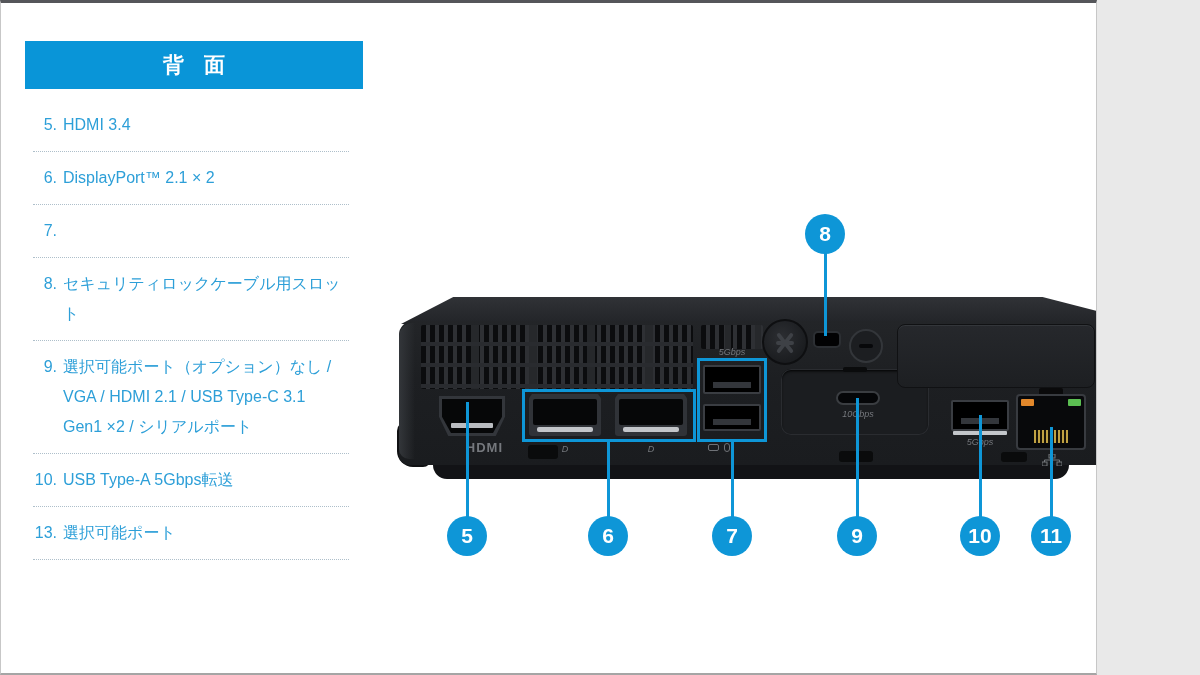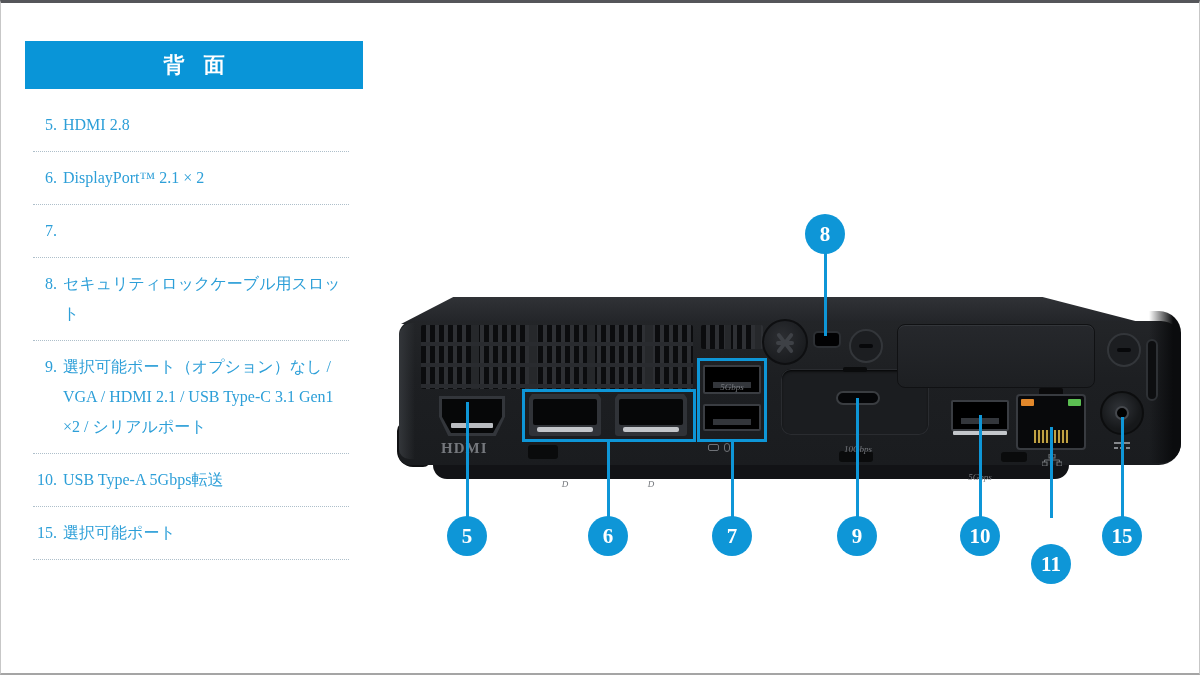--- a/index.html
+++ b/index.html
@@ -1,24 +1,23 @@
 <!DOCTYPE html>
 <html><head>
 <meta charset="utf-8">
 <style>
   * { margin:0; padding:0; box-sizing:border-box; }
   html,body { background:#e9e9e9; }
   body { font-family:"Liberation Sans","DejaVu Sans",sans-serif; }
   .page {
-    position:relative; width:1200px; height:675px; background:#ffffff;
+    position:relative; width:1097px; height:675px; background:#ffffff;
     overflow:hidden;
     border:1px solid #c7c7c7;
     border-top:3px solid #55565a;
     border-bottom:2px solid #a5a5a5;
-    font-family:Liberation Serif, serif;
   }
   .abs { position:absolute; }
 
   
   .banner {
     left:24px; top:38px; width:338px; height:48px;
     background:#0995d8; color:#fff;
     display:flex; align-items:center; justify-content:center;
     font-size:21px; font-weight:bold; letter-spacing:7px; text-indent:7px;
   }
@@ -126,23 +125,23 @@
   .power .hole { position:absolute; left:13px; top:13px; width:14px; height:14px;
     background:#000; border:2px solid #45484d; border-radius:50%; }
   .hook { left:1145px; top:336px; width:12px; height:62px; z-index:3;
     background:#0d0e10; border:2px solid #2e3135; border-radius:6px; }
   .bottom-slot { z-index:3; background:#0a0b0c; border-radius:3px; }
   .bs1 { left:527px; top:442px; width:30px; height:14px; }
   .bs2 { left:838px; top:448px; width:34px; height:11px; }
   .bs3 { left:1000px; top:449px; width:26px; height:10px; }
 
   
-  .mini-label { z-index:4; color:#75787d; font-size:15px; font-weight:bold;
-    letter-spacing:1px; text-align:left; }
-  .glyph { z-index:4; color:#75787d; font-size:9px; text-align:center; font-style:italic;margin-top:35px; }
+  .mini-label { z-index:4; color:#75787d; font-size:13px; font-weight:bold;
+    letter-spacing:1px; text-align:right; }
+  .glyph { z-index:4; color:#75787d; font-size:9px; text-align:center; font-style:italic; }
   .dev-icon { z-index:4; display:flex; gap:5px; align-items:center; }
   .key-ic { width:11px; height:7px; border:1px solid #6f7277; border-radius:2px; display:block; }
   .mouse-ic { width:6px; height:9px; border:1px solid #6f7277; border-radius:3px; display:block; }
   .dc-sym { z-index:4; width:16px; }
   .dc-sym .solid { display:block; height:2px; background:#85888c; }
   .dc-sym .dash { display:block; margin-top:3px; height:2px;
     background:repeating-linear-gradient(90deg,#85888c 0 4px,rgba(0,0,0,0) 4px 6px); }
 
   
   .hl-rect { border:3px solid #0e96d7; z-index:5; background:transparent; }
@@ -158,21 +157,21 @@
 
 <div class="page">
 
   <div class="abs banner">
     <span>背 面</span>
   </div>
 
   <div class="abs port-list">
     <div class="row">
       <span class="num">5.</span>
-      <span class="lbl">HDMI 2.8</span>
+      <span class="lbl">HDMI 3.4</span>
     </div>
     <div class="row">
       <span class="num">6.</span>
       <span class="lbl">DisplayPort™ 2.1 × 2</span>
     </div>
     <div class="row">
       <span class="num">7.</span>
     </div>
     <div class="row">
       <span class="num">8.</span>
@@ -180,21 +179,21 @@
     </div>
     <div class="row">
       <span class="num">9.</span>
       <span class="lbl">選択可能ポート（オプション）なし / VGA / HDMI 2.1 / USB Type-C 3.1 Gen1 ×2 / シリアルポート</span>
     </div>
     <div class="row">
       <span class="num">10.</span>
       <span class="lbl">USB Type-A 5Gbps転送</span>
     </div>
     <div class="row">
-      <span class="num">15.</span>
+      <span class="num">13.</span>
       <span class="lbl">選択可能ポート</span>
     </div>
   </div>
 
   <div class="abs base-slab"></div>
   <div class="abs foot-left"></div>
   <div class="abs lid"></div>
   <div class="abs body"></div>
   <div class="abs left-cap"></div>
   <div class="abs side-right"></div>
@@ -294,16 +293,16 @@
   <div class="abs leader" style="left:978px; top:412px; height:103px;"></div>
   <div class="abs leader" style="left:1049px; top:424px; height:91px;"></div>
   <div class="abs leader" style="left:1120px; top:414px; height:101px;"></div>
 
   <div class="abs callout" style="left:804px; top:211px;">8</div>
   <div class="abs callout" style="left:446px; top:513px;">5</div>
   <div class="abs callout" style="left:587px; top:513px;">6</div>
   <div class="abs callout" style="left:711px; top:513px;">7</div>
   <div class="abs callout" style="left:836px; top:513px;">9</div>
   <div class="abs callout" style="left:959px; top:513px;">10</div>
-  <div class="abs callout" style="left:1030px; top:513px;margin-top:28px;">11</div>
+  <div class="abs callout" style="left:1030px; top:513px;">11</div>
   <div class="abs callout" style="left:1101px; top:513px;">15</div>
 
 </div>
 
 </body></html>

